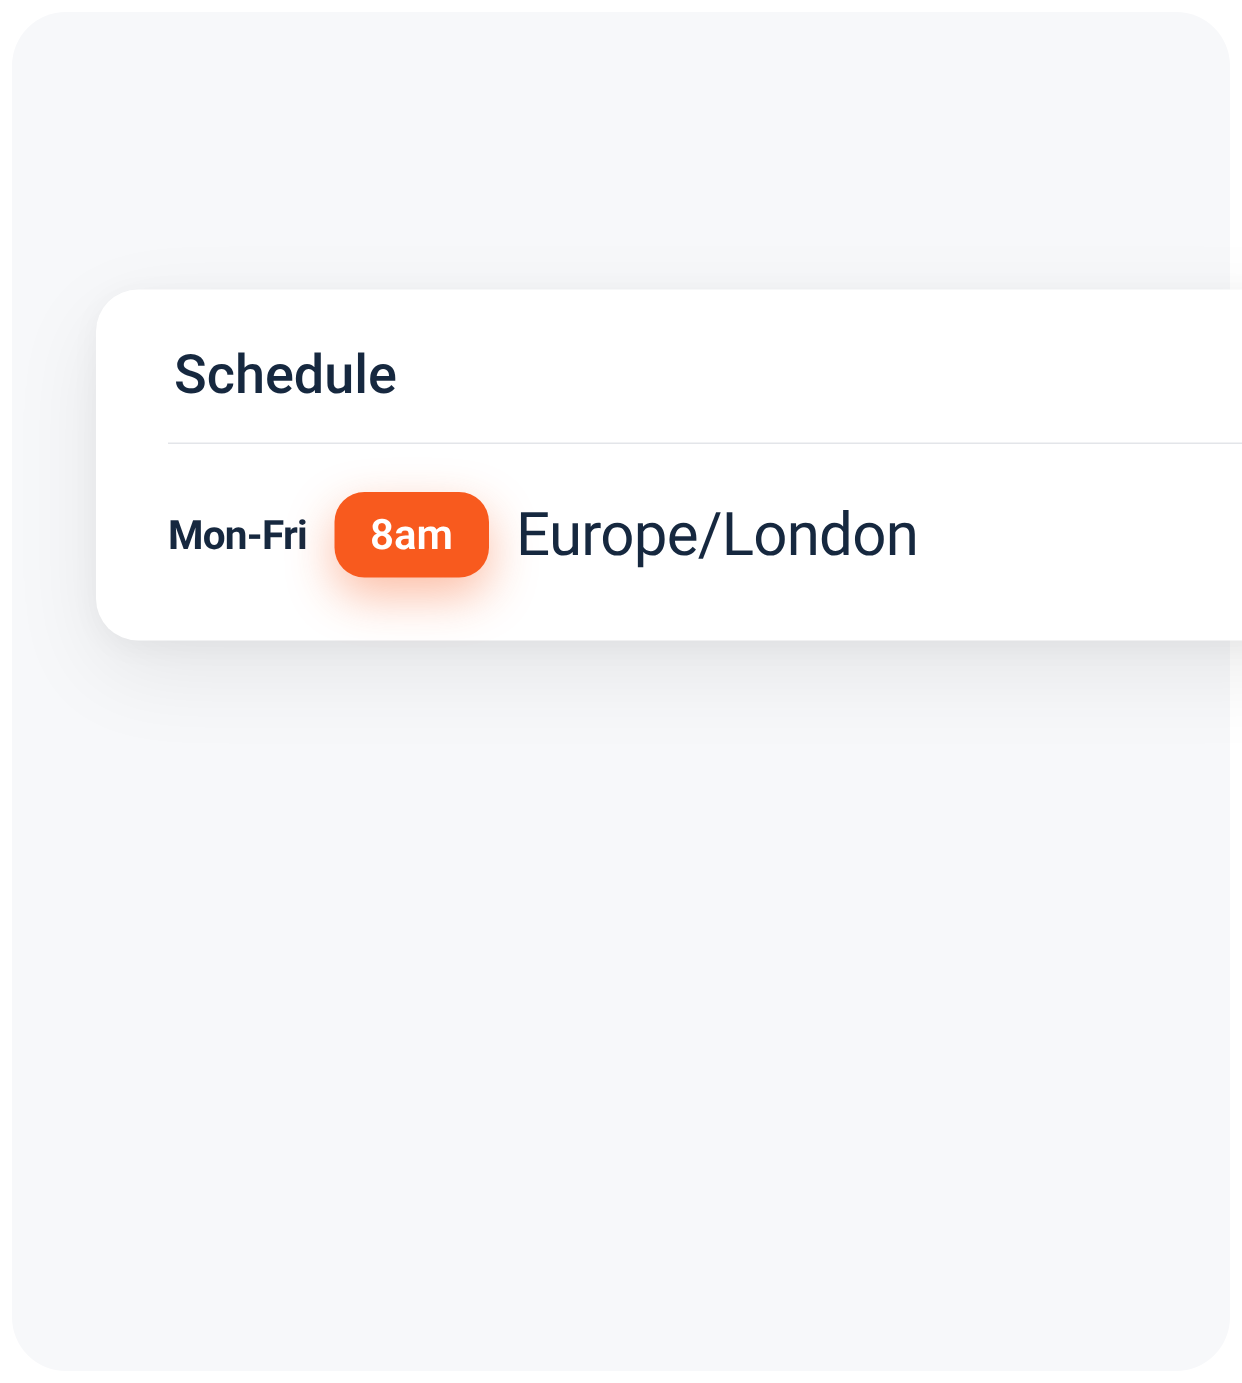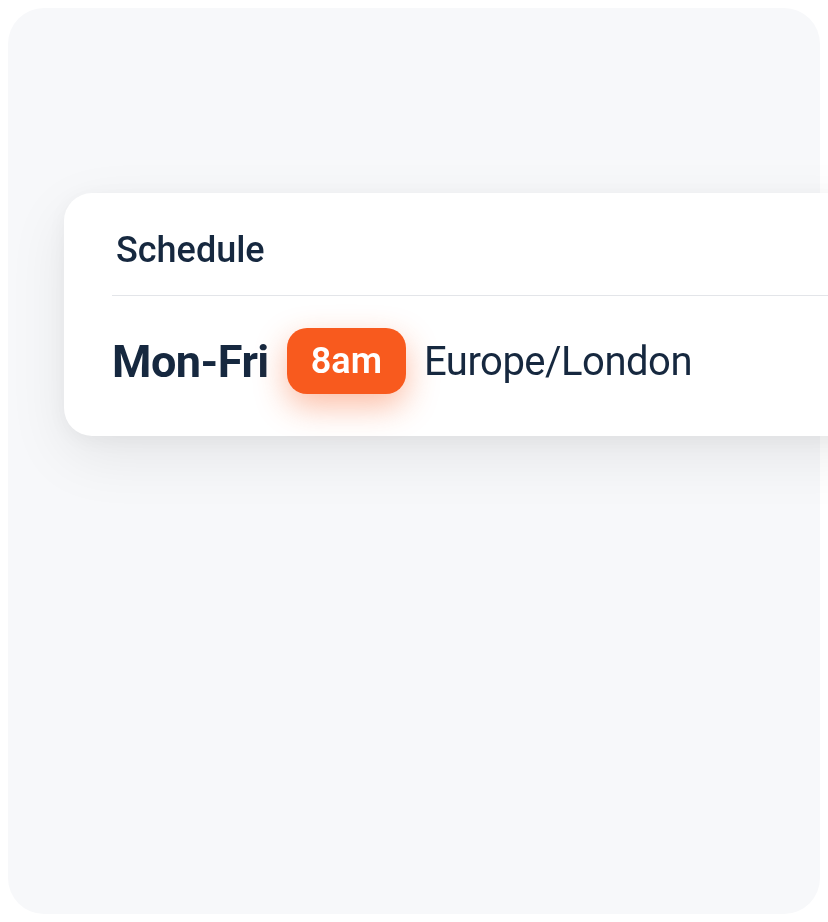--- a/index.html
+++ b/index.html
@@ -53,30 +53,30 @@
     }
     
     .schedule-row {
       display: flex;
       align-items: center;
       gap: 18px;
       flex-wrap: nowrap;
     }
     
     .days-text {
-      font-size: 45px;
+      font-size: 27px;
       font-weight: 700;
       color: #16283f;
       letter-spacing: -0.5px;
     }
     
     .time-badge {
       background: #f85a1e;
       color: #ffffff;
-      font-size: 36px;
+      font-size: 28px;
       font-weight: 600;
       padding: 12px 24px;
       border-radius: 20px;
       box-shadow: 0 12px 32px rgba(248, 90, 30, 0.4);
       display: inline-flex;
       align-items: center;
       justify-content: center;
     }
     
     .timezone-text {

